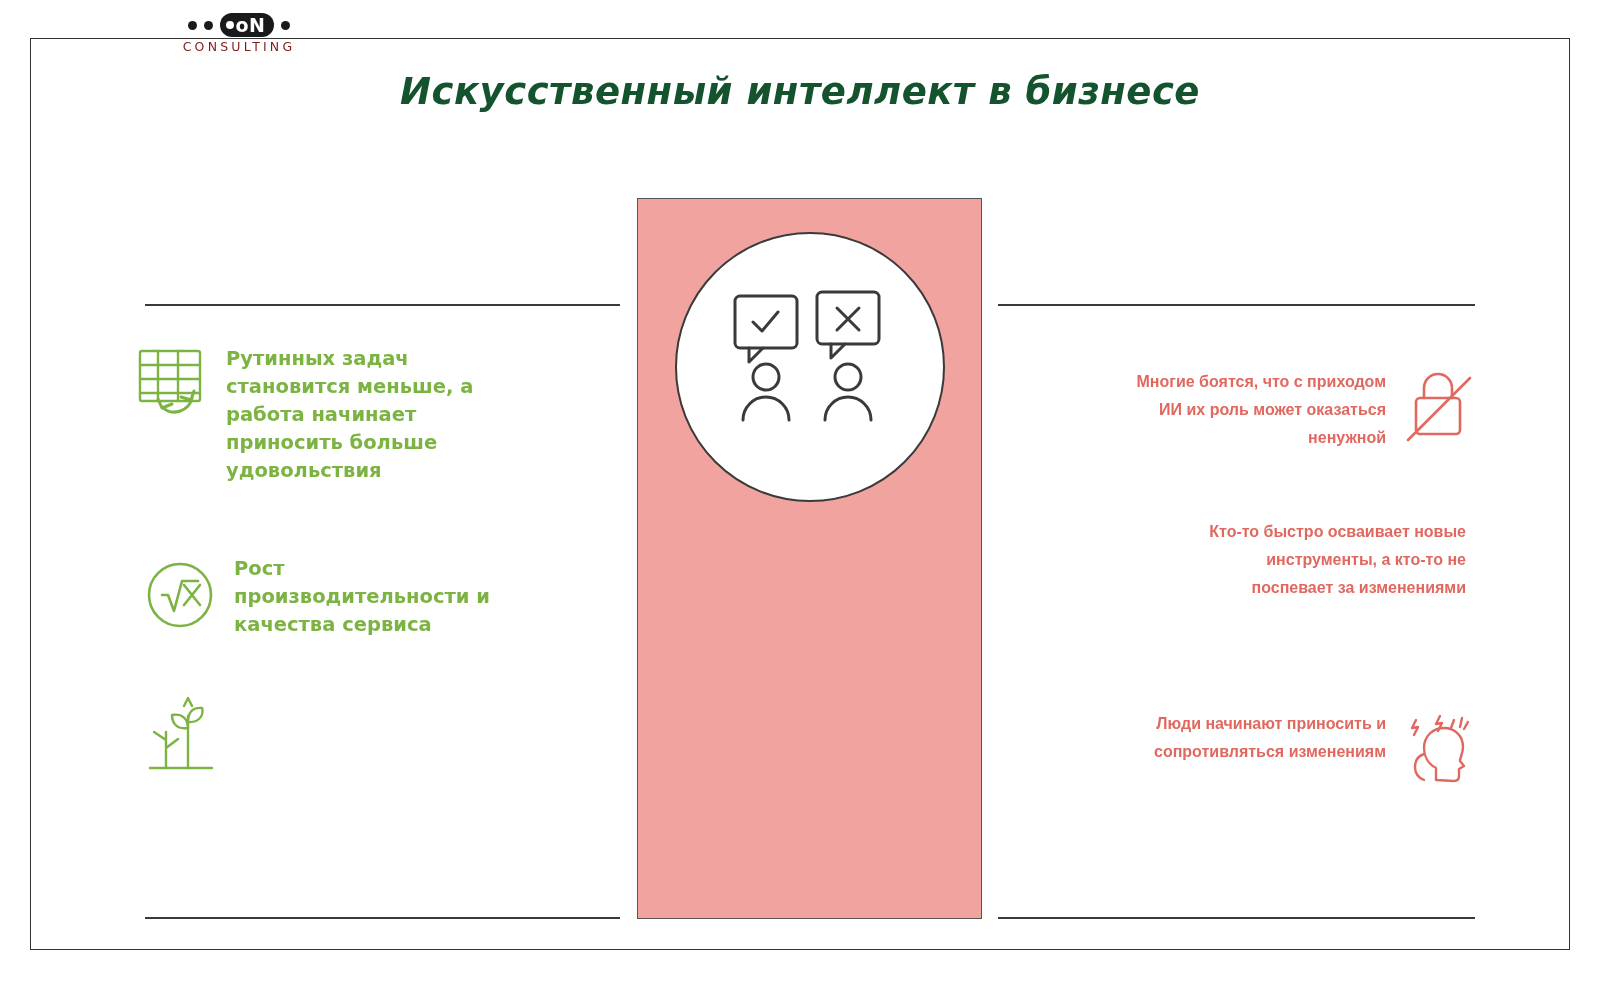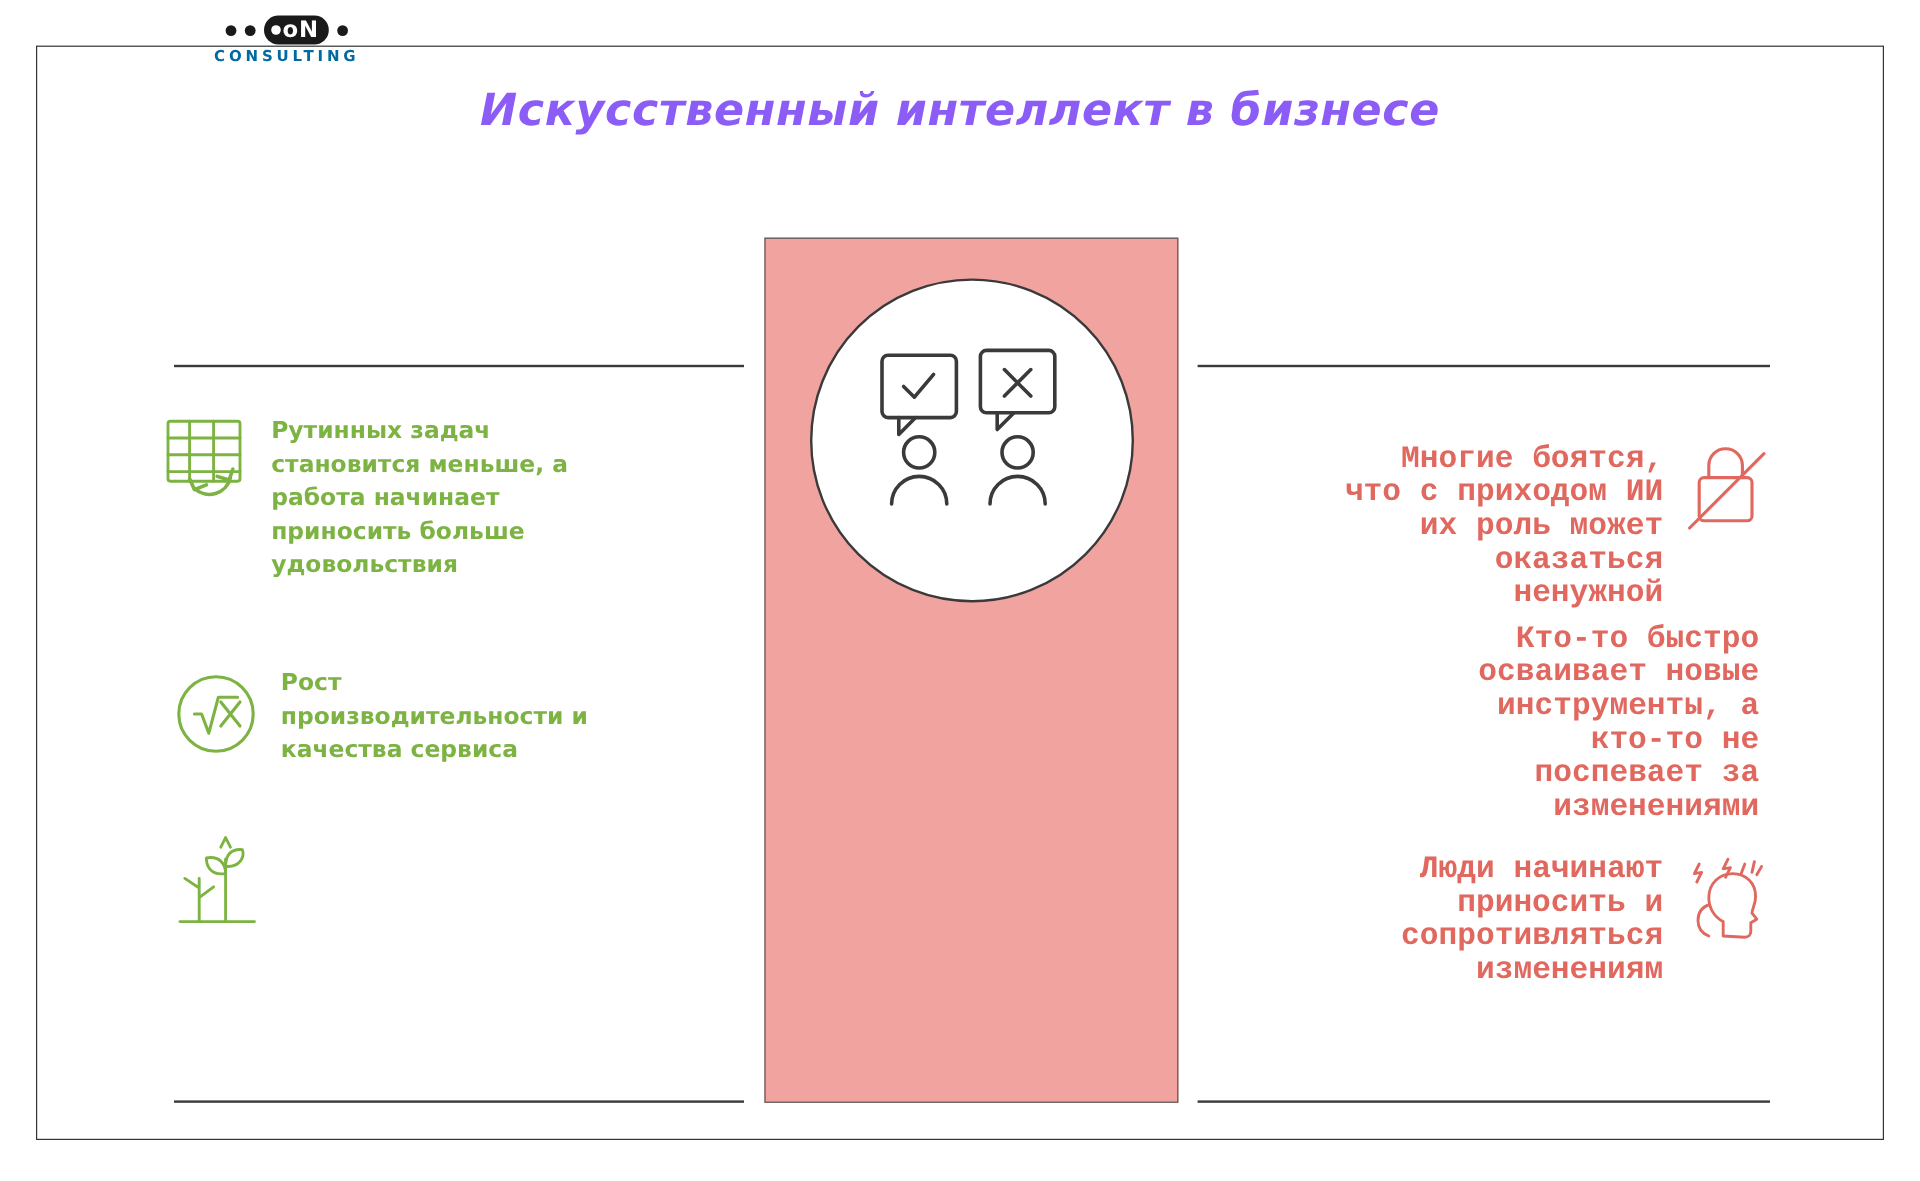--- a/index.html
+++ b/index.html
@@ -76,38 +76,38 @@
     font-family: "DejaVu Sans", sans-serif;
     font-weight: bold;
     font-size: 33px;
     letter-spacing: 1px;
     color: #1a1a1a;
     line-height: 34px;
   }
   .logo-consulting {
     font-size: 12.5px;
     letter-spacing: 3.2px;
-    color: #0369a1;
-    font-weight: bold;
+    color: #7f1d1d;
+    font-weight: normal;
     line-height: 18px;
   }
 
   
   .title {
     position: absolute;
     left: 300px;
     top: 70px;
     width: 1000px;
     text-align: center;
     font-family: "DejaVu Sans", sans-serif;
     font-weight: bold;
     font-style: italic;
     font-size: 37px;
     letter-spacing: 0.5px;
-    color: #8b5cf6;
+    color: #14532d;
   }
 
   
   .center-band {
     position: absolute;
     left: 637px;
     top: 198px;
     width: 345px;
     height: 721px;
     background: #f1a3a0;
@@ -159,23 +159,23 @@
   .li3 { left: 140px; top: 690px; }
 
   
   .item-right {
     display: flex;
     align-items: flex-start;
     justify-content: flex-end;
   }
   .item-right .txt {
     margin-right: 14px;
-    font-family: Liberation Mono, monospace;
-    font-weight: bold;
-    font-size: 26px;
+    font-family: Liberation Sans, sans-serif;
+    font-weight: bold;
+    font-size: 16px;
     line-height: 28px;
     color: #e0685f;
     text-align: right;
     max-width: 270px;
   }
   .item-right .icon { width: 80px; flex: 0 0 80px; }
   .ri1 { left: 1060px; top: 368px; width: 420px; }
   .ri2 { left: 1060px; top: 518px; width: 420px; }
   .ri3 { left: 1060px; top: 710px; width: 420px; }
 </style>

